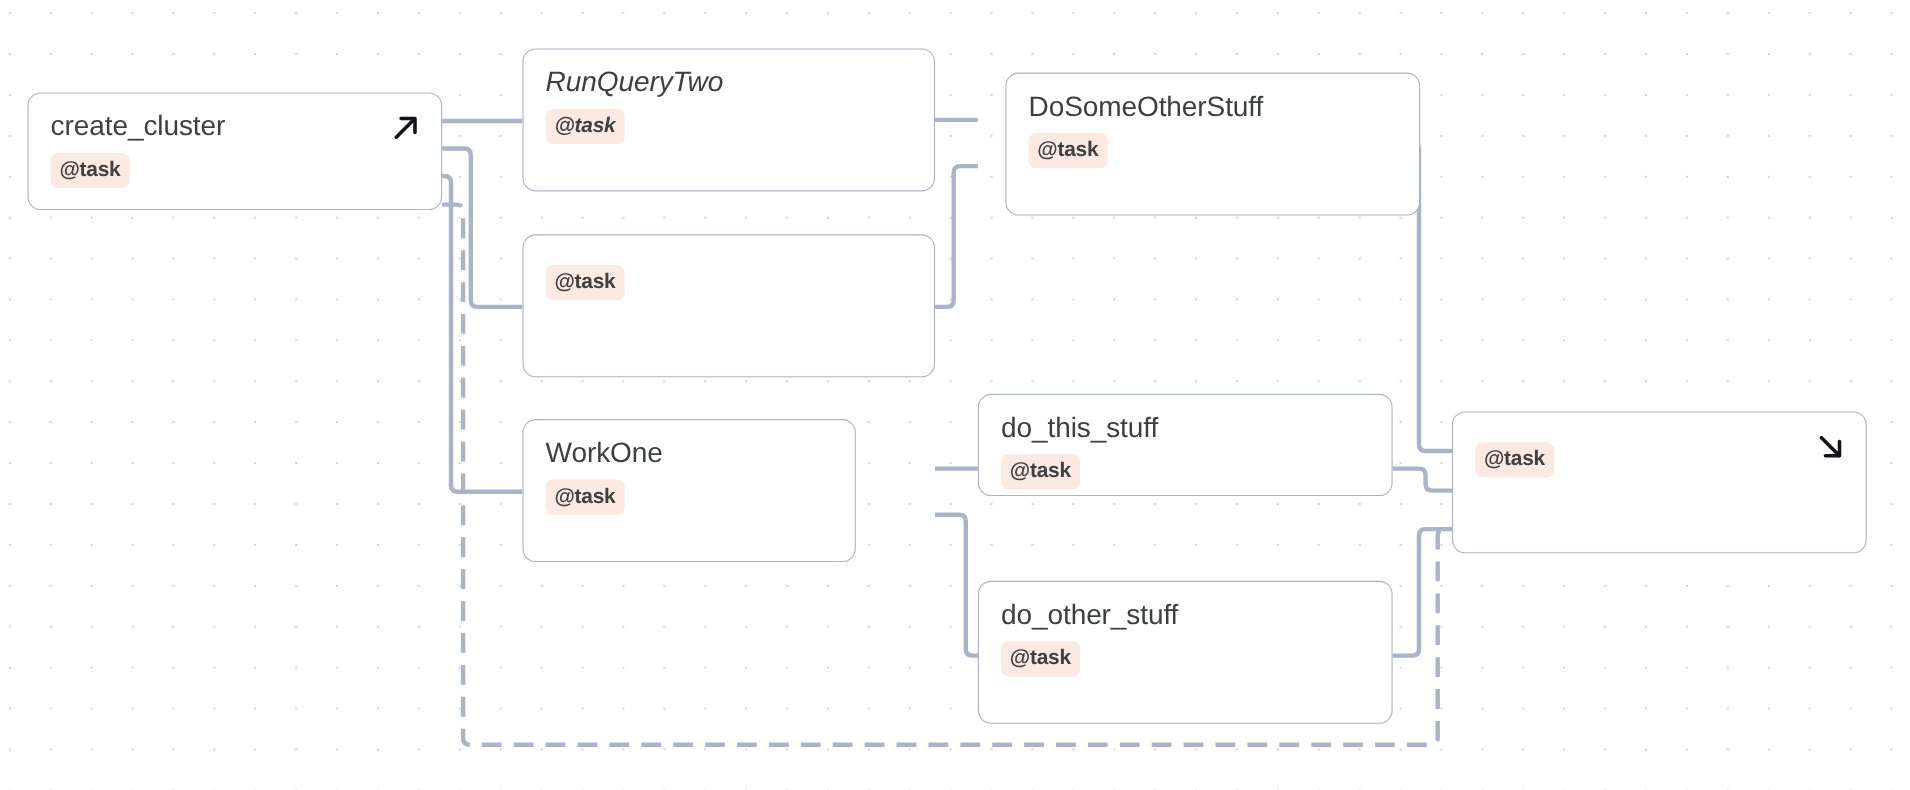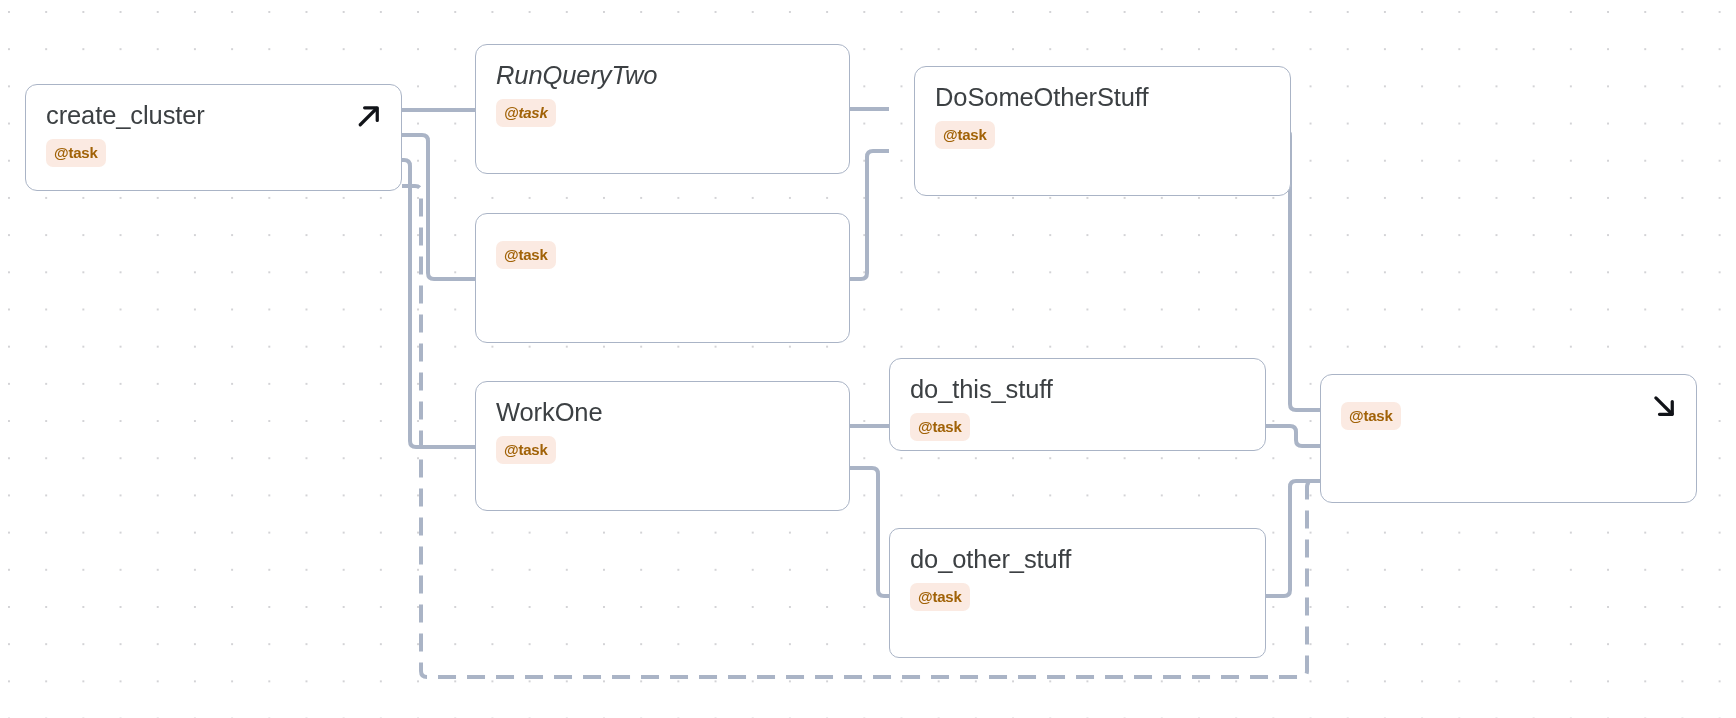--- a/index.html
+++ b/index.html
@@ -40,22 +40,22 @@
     font-weight: 400;
     letter-spacing: -0.1px;
     white-space: nowrap;
   }
   .node-badge-row {
     margin-top: 10px;
   }
   .node-badge {
     display: inline-block;
     background: #fbeae2;
-    color: #a16207;
-    font-size: 15px;
+    color: #404040;
+    font-size: 19px;
     font-weight: 700;
     line-height: 1;
     padding: 6px 8px 7px 8px;
     border-radius: 7px;
     letter-spacing: -0.2px;
   }
   .node-arrow {
     position: absolute;
     top: 16px;
     right: 17px;
@@ -101,39 +101,39 @@
     <div class="node-title">RunQueryTwo</div>
     <div class="node-badge-row">
       <span class="node-badge">@task</span>
     </div>
   </div>
       <div class="node" style="left: 475px; top: 213px; width: 375px; height: 130px;">
     <div class="node-badge-row">
       <span class="node-badge">@task</span>
     </div>
   </div>
-      <div class="node" style="left: 475px; top: 381px; width: 375px; height: 130px;">
+      <div class="node" style="left: 475px; top: 381px; width: 303px; height: 130px;">
     <div class="node-title">WorkOne</div>
     <div class="node-badge-row">
       <span class="node-badge">@task</span>
     </div>
   </div>
       <div class="node" style="left: 914px; top: 66px; width: 377px; height: 130px;">
     <div class="node-title">DoSomeOtherStuff</div>
     <div class="node-badge-row">
       <span class="node-badge">@task</span>
     </div>
   </div>
       <div class="node" style="left: 889px; top: 358px; width: 377px; height: 93px;">
     <div class="node-title">do_this_stuff</div>
     <div class="node-badge-row">
       <span class="node-badge">@task</span>
     </div>
   </div>
-      <div class="node" style="left: 889px; top: 528px; width: 377px; height: 130px; border-radius: 10px;">
+      <div class="node" style="left: 889px; top: 528px; width: 377px; height: 130px;">
     <div class="node-title">do_other_stuff</div>
     <div class="node-badge-row">
       <span class="node-badge">@task</span>
     </div>
   </div>
       <div class="node" style="left: 1320px; top: 374px; width: 377px; height: 129px;">
     <div class="node-badge-row">
       <span class="node-badge">@task</span>
     </div>
   <span class="node-arrow">

